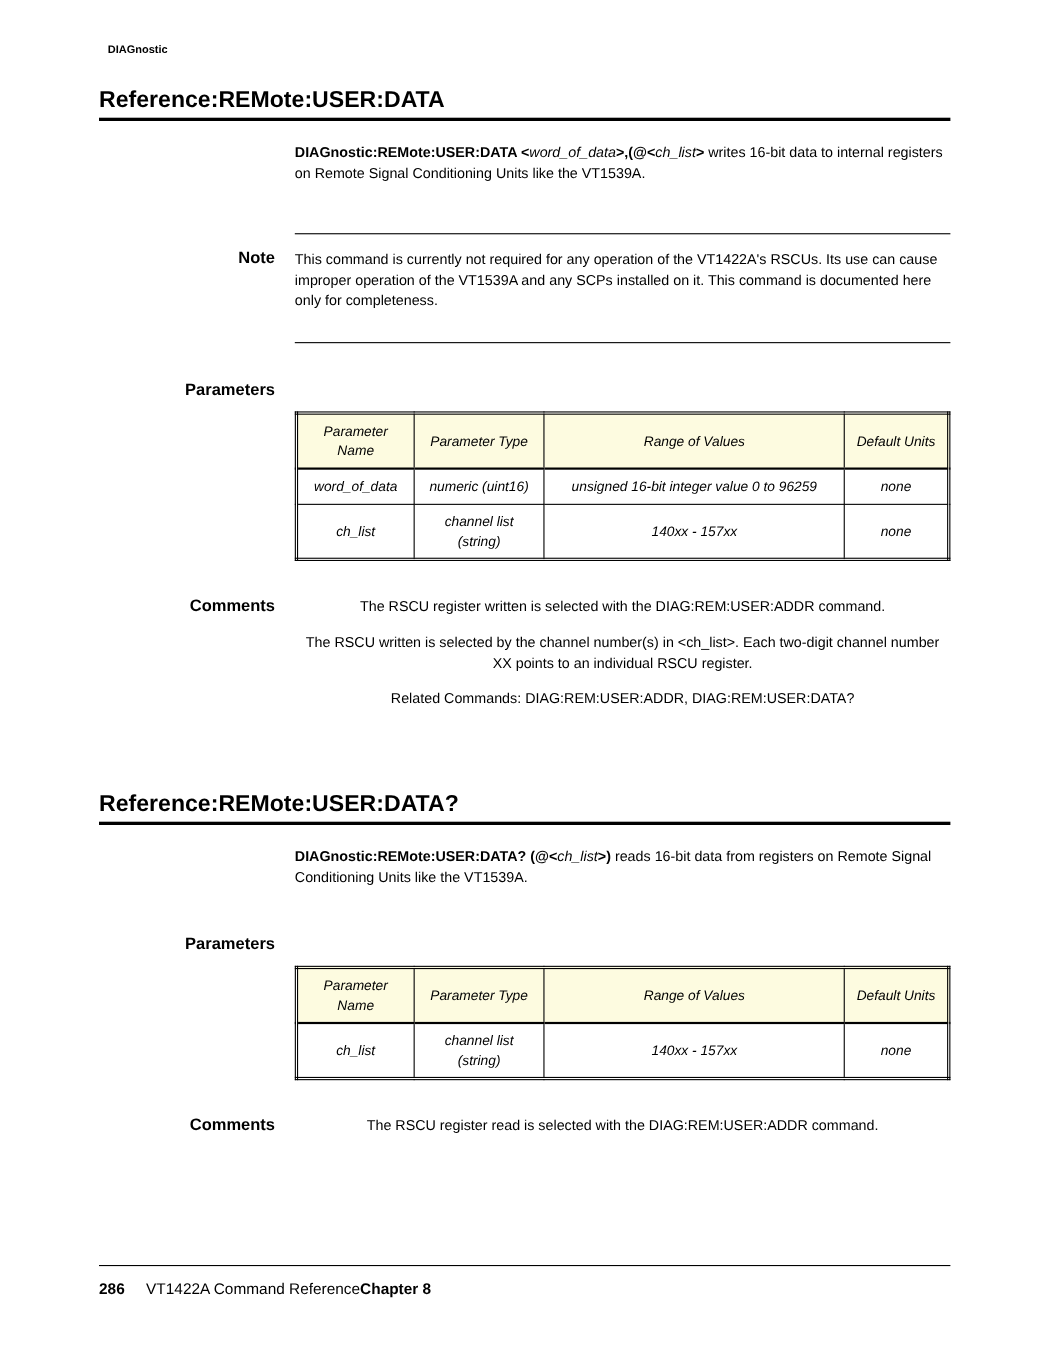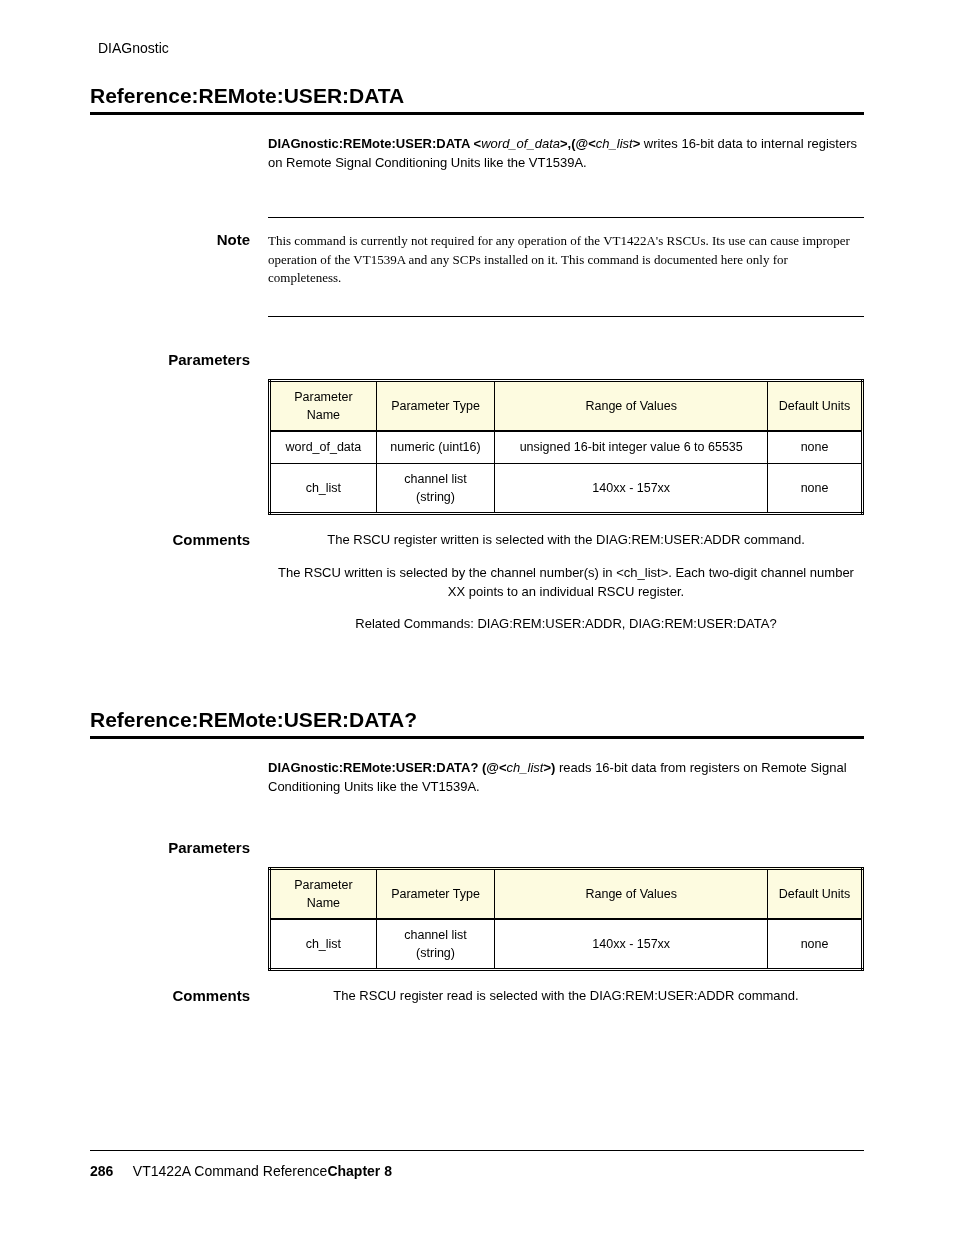--- a/index.html
+++ b/index.html
@@ -6,22 +6,22 @@
   html, body { width: 954px; height: 1235px; }
   body {
     font-family: Arial, Helvetica, sans-serif;
     font-size: 14px;
     color: #000;
     background: #fff;
     position: relative;
     padding: 40px 90px 60px 90px;
   }
   .running-header {
-    font-weight: normal;
-    font-size: 14px;
+    font-weight: bold;
+    font-size: 10px;
     margin-bottom: 28px;
     margin-left: 8px;
   }
   .section-title {
     font-family: Arial, Helvetica, sans-serif;
     font-weight: bold;
     font-size: 21px;
     border-bottom: 3px solid #000;
     padding-bottom: 4px;
     margin-bottom: 20px;
@@ -36,28 +36,28 @@
     font-size: 15px;
   }
   .content-col { flex: 1; font-size: 13px; line-height: 1.45; }
   .syntax-line { margin-bottom: 18px; }
   .syntax-line .b { font-weight: bold; }
   .note-box {
     border-top: 1.5px solid #000;
     border-bottom: 1.5px solid #000;
     padding: 14px 0 28px 0;
     margin-bottom: 24px;
-    font-family: Liberation Serif, serif;
   }
   .params-table {
     border-collapse: collapse;
     width: 100%;
     margin-top: 2px;
-    margin-bottom: 16px;
+    margin-bottom: 32px;
     border: 3px double #000;
+    font-style: italic;
   }
   .params-table th, .params-table td {
     border: 1px solid #000;
     padding: 6px 8px;
     font-size: 12.5px;
     text-align: center;
     vertical-align: middle;
   }
   .params-table th {
     background: #fdfbe0;
@@ -116,21 +116,21 @@
           <th class="c1">Parameter Name</th>
           <th class="c2">Parameter Type</th>
           <th class="c3">Range of Values</th>
           <th class="c4">Default Units</th>
         </tr>
       </thead>
       <tbody>
         <tr>
           <td>word_of_data</td>
           <td>numeric (uint16)</td>
-          <td>unsigned 16-bit integer value 6 to 65535</td>
+          <td>unsigned 16-bit integer value 0 to 96259</td>
           <td>none</td>
         </tr>
         <tr>
           <td>ch_list</td>
           <td>channel list (string)</td>
           <td>140xx - 157xx</td>
           <td>none</td>
         </tr>
       </tbody>
     </table>

